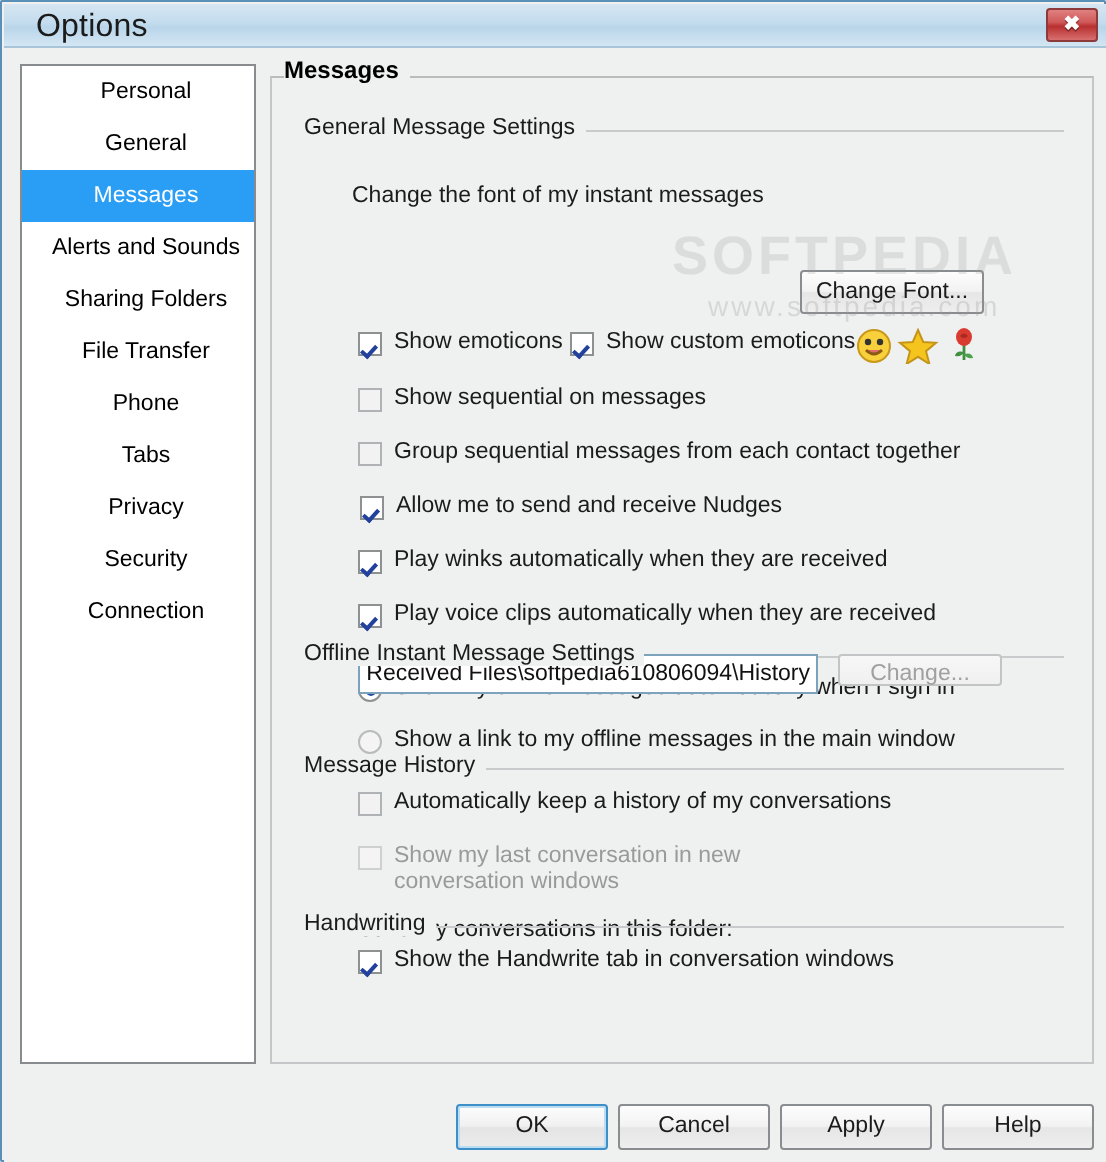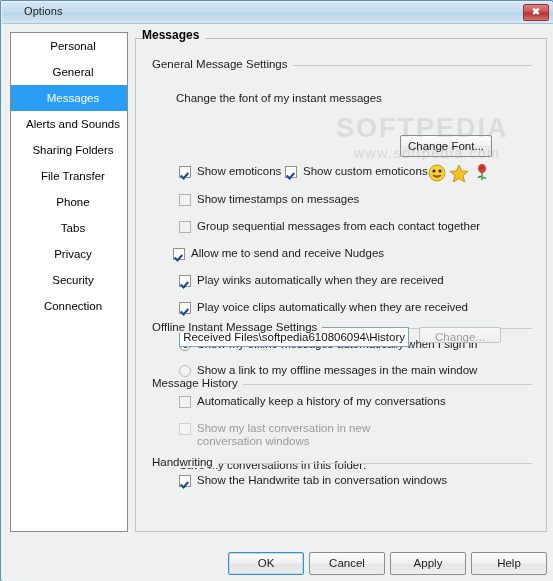--- a/index.html
+++ b/index.html
@@ -32,23 +32,23 @@
     position: absolute;
     left: 1px; top: 1px;
     width: 551px;
     height: 22px;
     box-sizing: border-box;
     background: linear-gradient(to bottom, #d6e6f2 0%, #c3dcee 45%, #b9d5ea 55%, #d3e6f3 100%);
     border-bottom: 1px solid #a8c4d8;
   }
   #title-text {
     position: absolute;
-    left: 22px;
+    left: 16px;
     top: 3px;
-    font-size: 11px;
+    font-size: 16px;
     color: #1b1b1b;
     letter-spacing: 0.1px;
   }
   #close-button {
     position: absolute;
     right: 4px;
     top: 2px;
     width: 26px;
     height: 17px;
     box-sizing: border-box;
@@ -437,29 +437,29 @@
           <span class="cb-text">Show emoticons</span>
         </div>
 
         <div class="row" style="left:149px; top:126px;">
           <span class="cb checked"></span>
           <span class="cb-text">Show custom emoticons</span>
         </div>
 
         <div class="row" style="left:43px; top:154px;">
           <span class="cb unchecked"></span>
-          <span class="cb-text">Show timestamps on messages</span>
+          <span class="cb-text">Show sequential on messages</span>
         </div>
 
         <div class="row" style="left:43px; top:181px;">
           <span class="cb unchecked"></span>
           <span class="cb-text">Group sequential messages from each contact together</span>
         </div>
 
-        <div class="row" style="left:37px; top:208px;">
+        <div class="row" style="left:44px; top:208px;">
           <span class="cb checked"></span>
           <span class="cb-text">Allow me to send and receive Nudges</span>
         </div>
 
         <div class="row" style="left:43px; top:235px;">
           <span class="cb checked"></span>
           <span class="cb-text">Play winks automatically when they are received</span>
         </div>
 
         <div class="row" style="left:43px; top:262px;">

